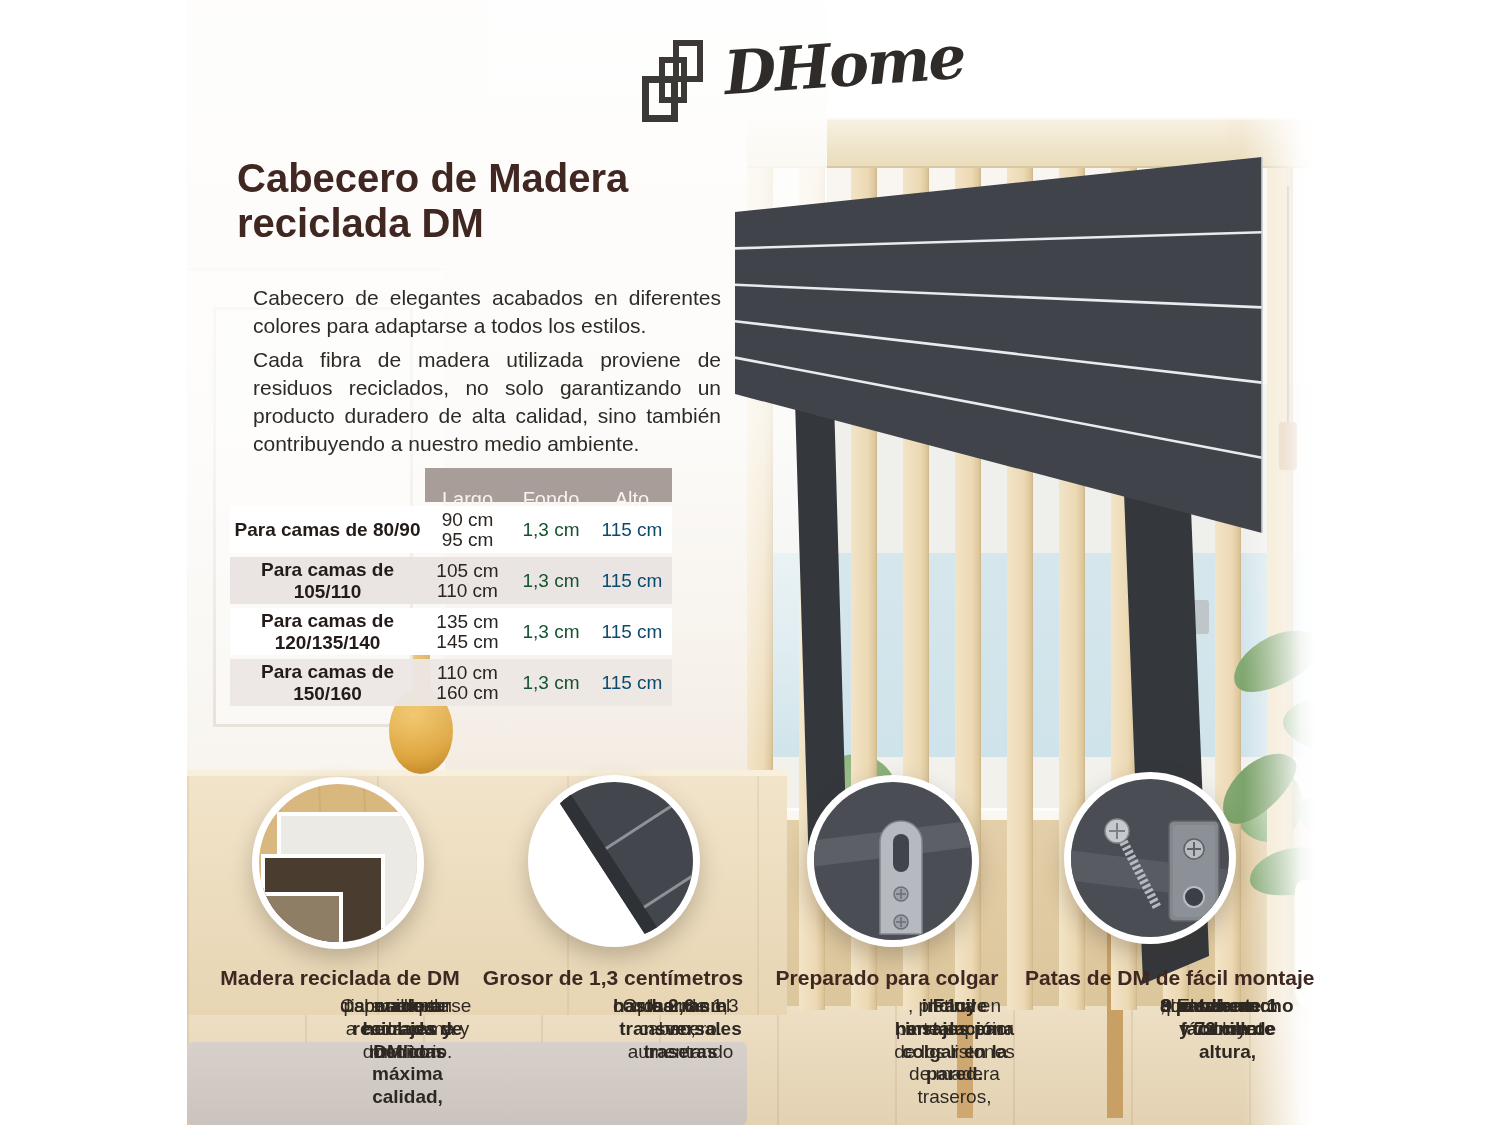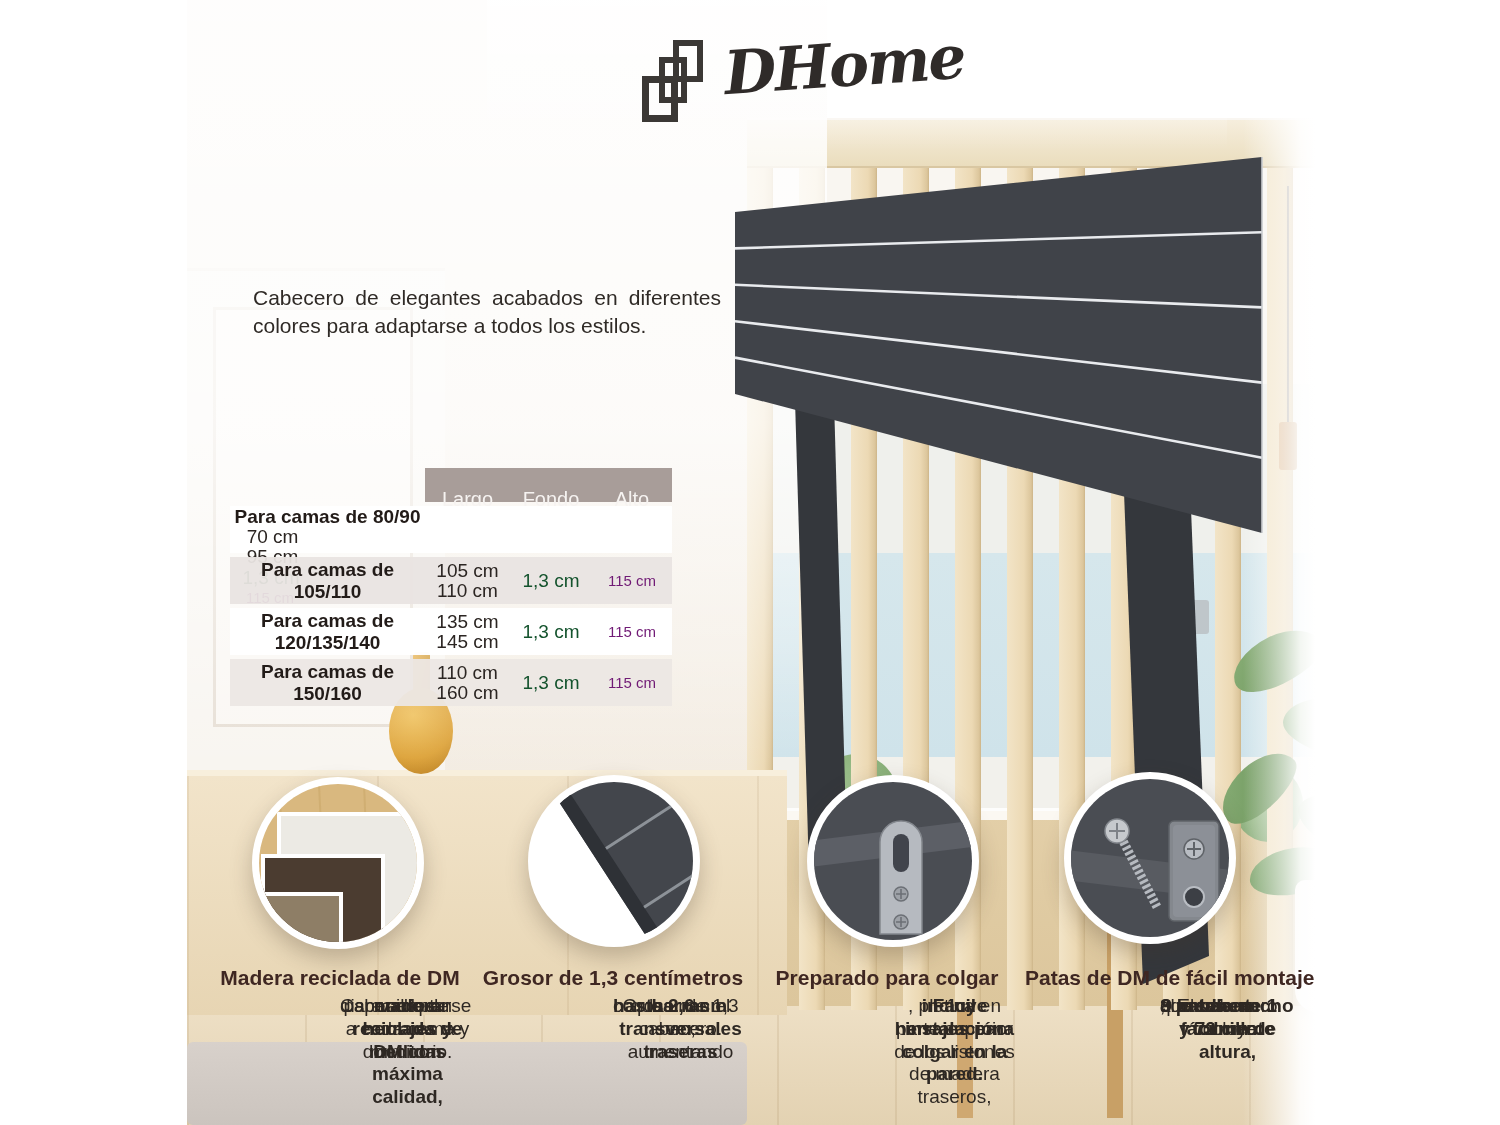--- a/index.html
+++ b/index.html
@@ -83,29 +83,29 @@
   .para1{top:268px;}
   .para2{top:330px;}
 
   
   .table{left:230px;top:468px;width:442px;z-index:5;}
   .thead{left:195px;top:0;width:247px;height:34px;background:#a89d99;display:flex;align-items:center;
          color:#f6f3f1;font-size:20px;}
   .thead span{position:static;display:block;text-align:center;margin-top:28px;}
   .th-largo{width:85px;} .th-fondo{width:82px;} .th-alto{width:80px;}
   .trow{position:absolute;left:0;width:442px;height:47px;display:flex;}
-  .trow.r0{top:38px;background:rgba(255,255,255,.97);flex-direction:column;}
+  .trow.r0{top:38px;background:rgba(255,255,255,.97);}
   .trow.r1{top:89px;background:rgba(233,228,225,.95);}
   .trow.r2{top:140px;background:rgba(255,255,255,.97);}
   .trow.r3{top:191px;background:rgba(236,231,228,.95);}
   .tcell{position:static;display:flex;flex-direction:column;justify-content:center;align-items:center;}
   .c-label{width:195px;font-weight:700;font-size:19px;color:#221b18;line-height:1.12;text-align:center;}
   .c-largo{width:85px;font-size:19px;color:#2b2522;line-height:1.05;}
   .c-fondo{width:82px;font-size:19px;color:#14532d;}
-  .c-alto{width:80px;font-size:15px;color:#701a75;}
+  .c-alto{width:80px;font-size:19px;color:#0c4a6e;}
   .tcell div{position:static;}
 
   
   .circle{width:172px;height:172px;border:7px solid #fff;border-radius:50%;overflow:hidden;z-index:6;
           box-shadow:0 10px 22px rgba(70,55,40,.28);background:#fff;}
   .circle svg{position:static;display:block;}
   .circle1{left:252px;top:777px;}
   .circle2{left:528px;top:775px;}
   .circle3{left:807px;top:775px;}
   .circle4{left:1064px;top:772px;}
@@ -168,36 +168,41 @@
     <line x1="1262" y1="157" x2="1262" y2="533" stroke="#caccd0" stroke-width="1.6"></line>
   </svg>
 
   <div class="logo-icon">
     <div class="lg-sq lg-sq1"></div>
     <div class="lg-sq lg-sq2"></div>
     <div class="lg-sq lg-sq3"></div>
   </div>
   <div class="logo-text">DHome</div>
 
+  <div class="title">
+    <div style="position:static">Cabecero de Madera</div>
+    <div style="position:static">reciclada DM</div>
+  </div>
   <p class="para para1">Cabecero de elegantes acabados en diferentes colores para adaptarse a todos los estilos.</p>
+  <p class="para para2">Cada fibra de madera utilizada proviene de residuos reciclados, no solo garantizando un producto duradero de alta calidad, sino también contribuyendo a nuestro medio ambiente.</p>
 
   <div class="table">
     <div class="thead">
       <span class="th-largo">Largo</span>
       <span class="th-fondo">Fondo</span>
       <span class="th-alto">Alto</span>
     </div>
 
     <div class="trow r0">
       <div class="tcell c-label">
         <div>Para camas de 80/90</div>
         <div></div>
       </div>
       <div class="tcell c-largo">
-        <div>70 cm</div>
+        <div>90 cm</div>
         <div>95 cm</div>
       </div>
       <div class="tcell c-fondo">1,3 cm</div>
       <div class="tcell c-alto">115 cm</div>
     </div>
 
     <div class="trow r1">
       <div class="tcell c-label">
         <div>Para camas de 105/110</div>
         <div></div>

